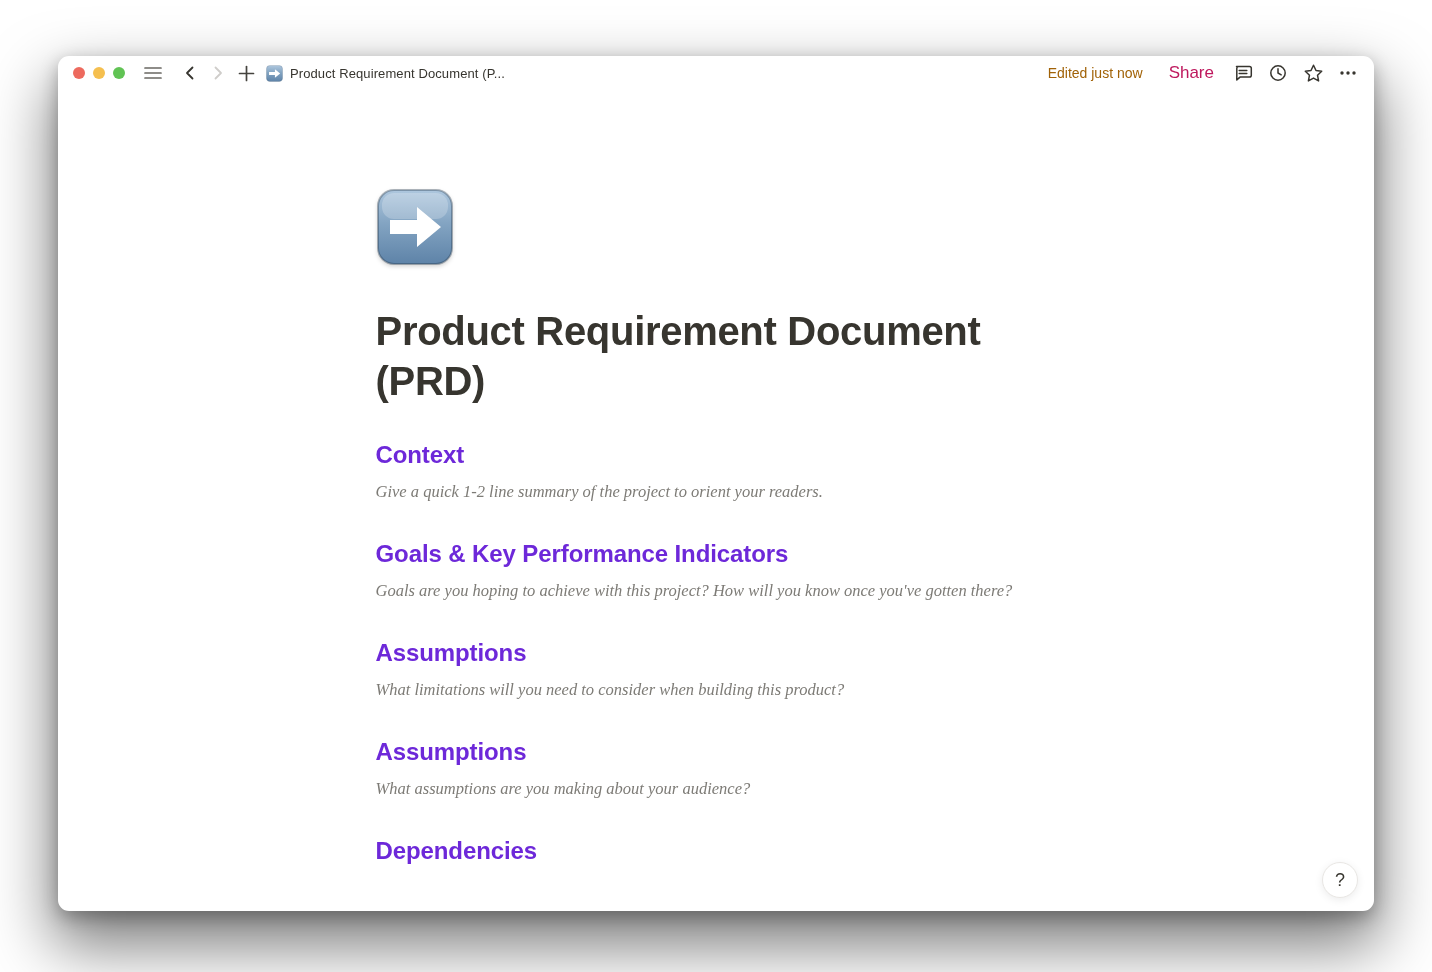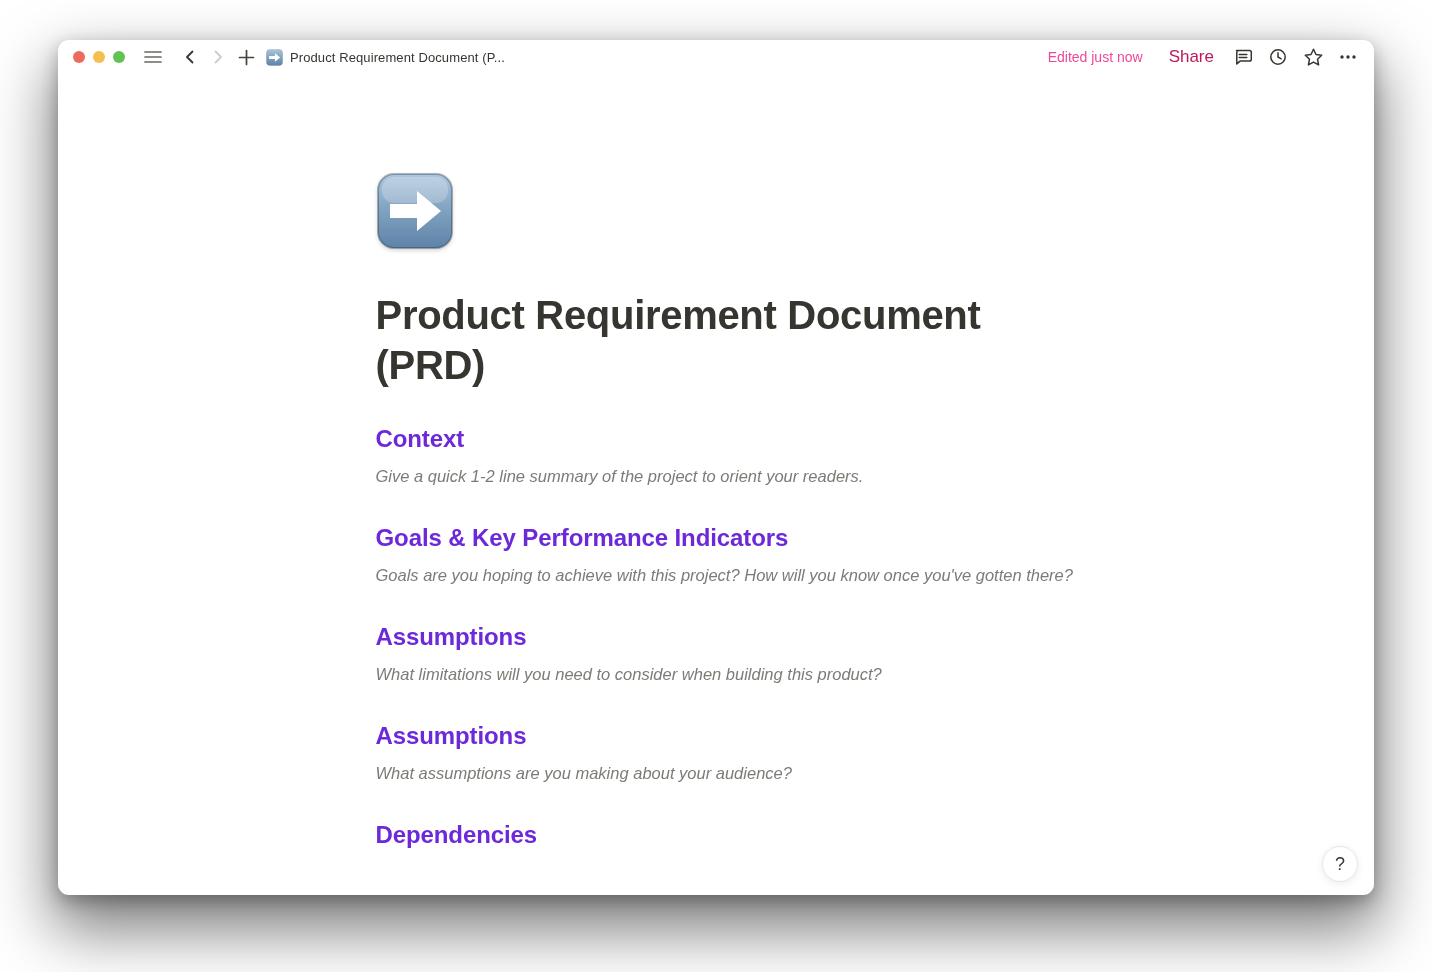--- a/index.html
+++ b/index.html
@@ -7,21 +7,21 @@
     width: 1432px; height: 972px;
     background: #ffffff;
     font-family: "Liberation Sans", "DejaVu Sans", sans-serif;
     overflow: hidden;
   }
   .stage { position: relative; width: 1432px; height: 972px; }
 
   
   .window {
     position: absolute;
-    left: 58px; top: 40px;
+    left: 58px; top: 56px;
     width: 1316px; height: 855px;
     background: #ffffff;
     border-radius: 11px;
     box-shadow: 0 30px 62px 6px rgba(0,0,0,0.50), 0 6px 18px rgba(0,0,0,0.28);
     display: flex; flex-direction: column;
   }
 
   
   .titlebar {
     height: 34px;
@@ -51,21 +51,21 @@
   .tab-emoji { width: 17px; height: 17px; display: block; }
   .tab-title {
     font-size: 13px; color: #37352F; white-space: nowrap;
     letter-spacing: 0.1px;
   }
 
   .tb-right {
     margin-left: auto;
     display: flex; align-items: center;
   }
-  .edited-status { font-size: 14px; color: #ec4899; margin-right: 20px; }
+  .edited-status { font-size: 14px; color: #a16207; margin-right: 20px; }
   .share-btn {
     font-size: 17px; color: #be185d; font-weight: 500;
     padding: 2px 6px; border-radius: 4px; cursor: pointer;
   }
   .tb-right .tb-icon { margin-left: 11px; }
 
   
   .page-scroll { flex: 1 1 auto; position: relative; overflow: hidden; padding-left: 27px; }
   .content {
     width: 708px;
@@ -95,20 +95,21 @@
     letter-spacing: -0.1px;
     cursor: text;
   }
   .section-placeholder {
     margin-top: 10px;
     font-size: 16.5px;
     line-height: 1.5;
     font-style: italic;
     color: #7D7B76;
     cursor: text;
+    font-family: Liberation Serif, serif;
   }
 
   
   .help-btn {
     position: absolute;
     right: 16px; bottom: 13px;
     width: 36px; height: 36px;
     border-radius: 50%;
     background: #ffffff;
     border: 1px solid #E9E7E4;

